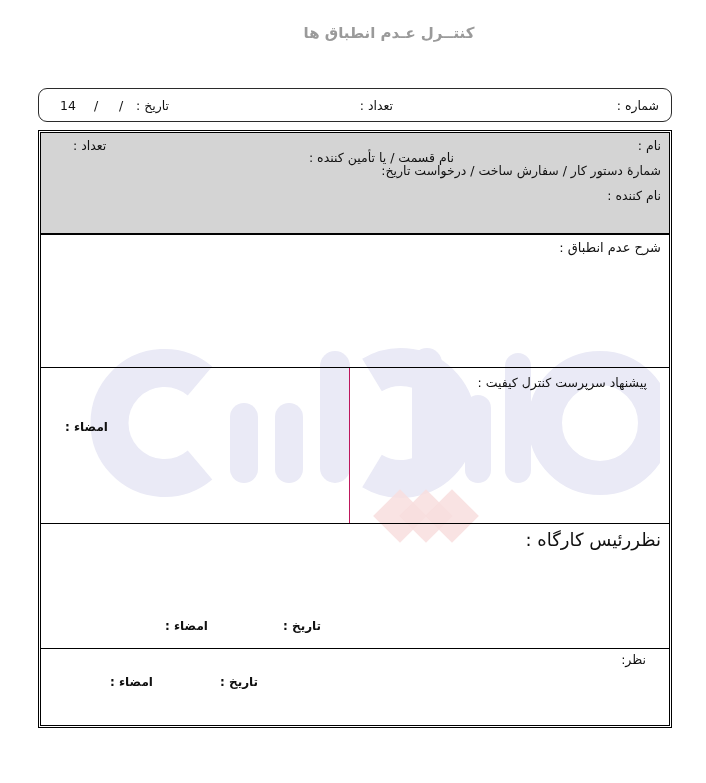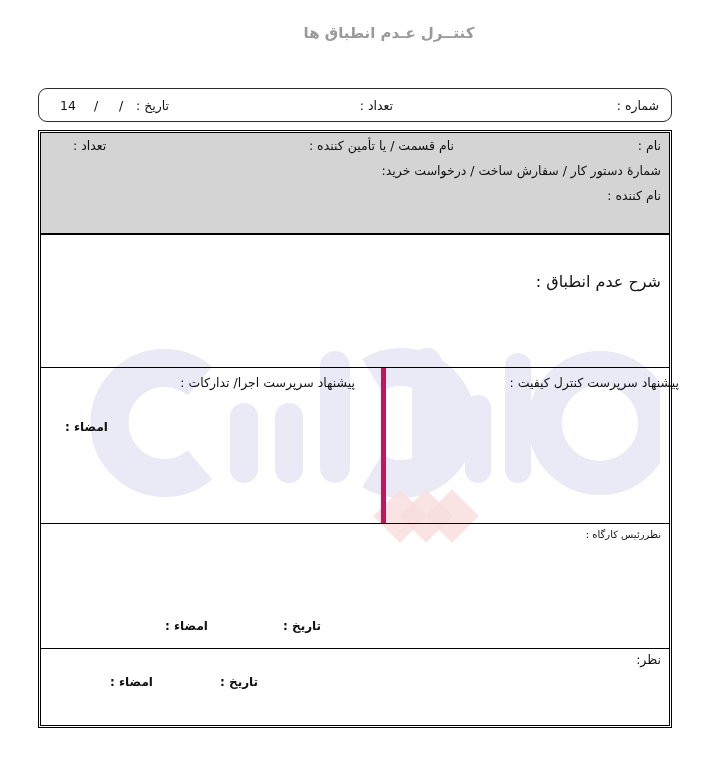--- a/index.html
+++ b/index.html
@@ -31,41 +31,41 @@
 
   
   .form-box {
     position:absolute; left:38px; top:130px; width:634px; height:598px;
     border:3px double #000; z-index:1; background:transparent;
   }
   .sec { position:absolute; left:0; width:628px; direction:rtl; }
 
   .info-section { top:0; height:100px; background:#d4d4d4; }
   .info-row { position:relative; height:25px; line-height:25px; padding:0 8px; font-size:12.5px; direction:rtl; }
-  .info-part  { position:absolute; right:215px; top:0; }
+  .info-part  { position:absolute; right:215px; top:12px; }
   .info-qty   { position:absolute; left:32px; top:0; direction:rtl; }
 
   .desc-section { top:100px; height:134px; border-top:2px solid #000; }
-  .desc-label { position:absolute; top:5px; right:8px; font-size:16px;margin-top:32px; }
+  .desc-label { position:absolute; top:5px; right:8px; font-size:13px; }
   .qc-sign-label { position:absolute; top:48px; left:24px; font-size:12px; font-weight:bold; direction:rtl; }
 
   .sugg-row { top:234px; height:156px; border-top:1px solid #000; }
   .sugg-cell { position:absolute; top:0; height:156px; }
-  .sugg-right { left:340px; width:306px; border-left:5px solid #be185d;padding-left:40px; }
+  .sugg-right { left:308px; width:306px; border-left:1px solid #be185d;padding-left:40px; }
   .sugg-left  { left:0; width:322px; }
   .sugg-label { position:absolute; top:7px; right:8px; font-size:12.5px; direction:rtl; white-space:nowrap; }
   .sugg-sign  { position:absolute; top:52px; left:24px; font-size:12px; font-weight:bold; direction:rtl; }
 
   .workshop-section { top:390px; height:125px; border-top:1px solid #000; }
-  .workshop-label { position:absolute; top:5px; right:8px; font-size:10px; }
+  .workshop-label { position:absolute; top:5px; right:8px; font-size:18px; }
   .ws-date { position:absolute; top:95px; left:242px; font-size:12px; font-weight:bold; direction:rtl; }
   .ws-sign { position:absolute; top:95px; left:124px; font-size:12px; font-weight:bold; direction:rtl; }
 
   .opinion-section { top:515px; height:77px; border-top:1px solid #000; }
-  .opinion-label { position:absolute; top:3px; right:8px; font-size:12.5px; }
+  .opinion-label { position:absolute; top:3px; right:23px; font-size:12.5px; }
   .op-date { position:absolute; top:26px; left:179px; font-size:12px; font-weight:bold; direction:rtl; }
   .op-sign { position:absolute; top:26px; left:69px; font-size:12px; font-weight:bold; direction:rtl; }
 </style>
 </head>
 <body>
 
 <div class="page">
 
   <div class="form-title">کنتــرل عـدم انطباق ها</div>
 
@@ -99,37 +99,36 @@
 
   <div class="form-box">
 
     <div class="sec info-section">
       <div class="info-row">
         <span>نام :</span>
         <span class="info-part">نام قسمت / یا تأمین کننده :</span>
         <span class="info-qty">تعداد :</span>
       </div>
       <div class="info-row">
-        <span>شمارهٔ دستور کار / سفارش ساخت / درخواست خرید:</span>
+        <span>شمارهٔ دستور کار / سفارش ساخت / درخواست تاریخ:</span>
       </div>
       <div class="info-row">
         <span>نام کننده :</span>
       </div>
     </div>
 
     <div class="sec desc-section">
       <span class="desc-label">شرح عدم انطباق :</span>
     </div>
 
     <div class="sec sugg-row">
       <div class="sugg-cell sugg-right">
         <span class="sugg-label">پیشنهاد سرپرست کنترل کیفیت :</span>
       </div>
       <div class="sugg-cell sugg-left">
-        <span class="sugg-label">پیشنهاد سرپرست اجرا/ تدارکات :</span>
         <span class="sugg-sign">امضاء :</span>
       </div>
     </div>
 
     <div class="sec workshop-section">
       <span class="workshop-label">نظررئیس کارگاه :</span>
       <span class="ws-date">تاریخ :</span>
       <span class="ws-sign">امضاء :</span>
     </div>
 

